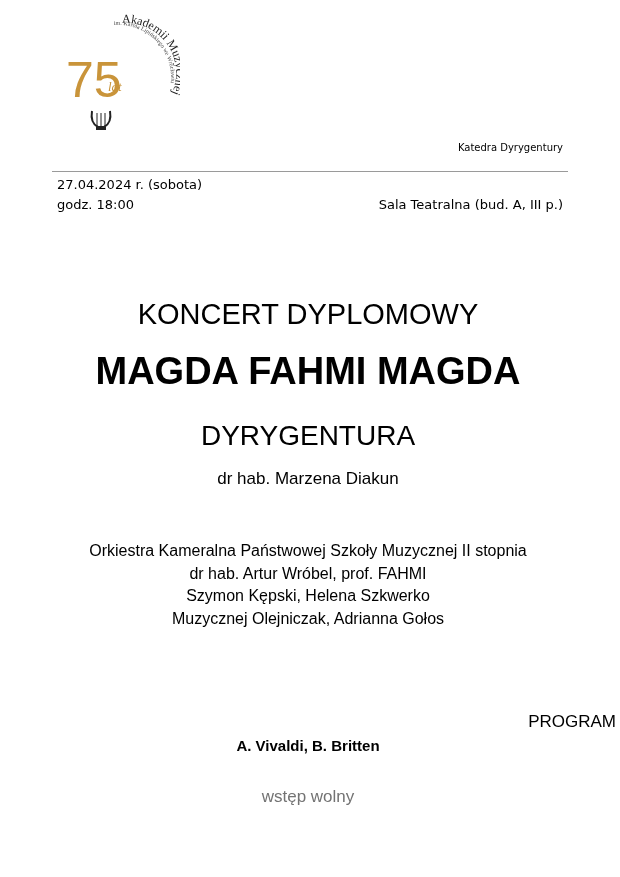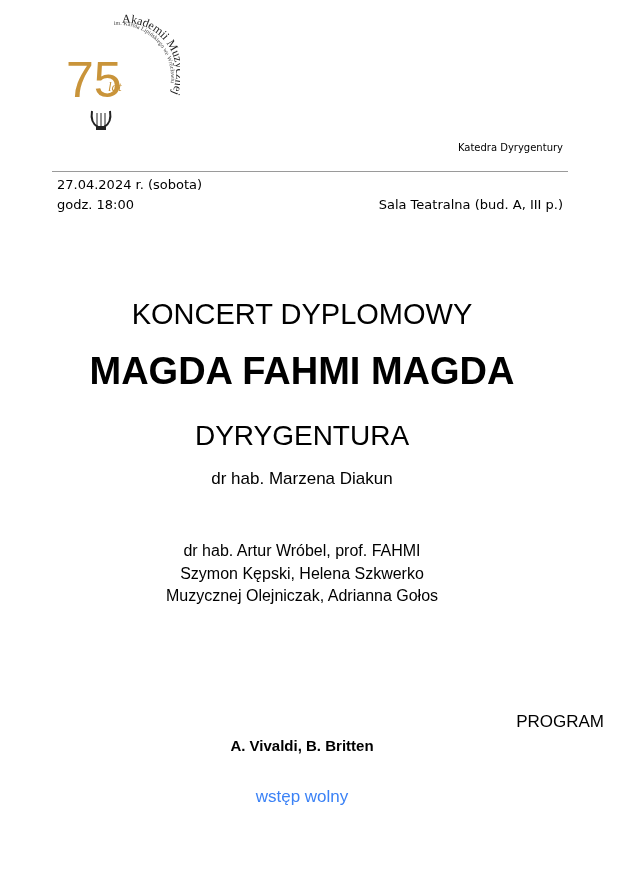--- a/index.html
+++ b/index.html
@@ -4,29 +4,29 @@
 <style>
   html, body { margin:0; padding:0; background:#ffffff; }
   body { width:620px; height:877px; position:relative; overflow:hidden; color:#000; }
   .calibri { font-family: "DejaVu Sans", sans-serif; }
   .arial { font-family: "Liberation Sans", sans-serif; }
   .logo { position:absolute; left:60px; top:5px; width:120px; height:130px; }
   .dept { position:absolute; right:57px; top:142px; font-size:10px; }
   .rule { position:absolute; left:52px; right:52px; top:171px; height:1px; background:#9a9a9a; }
   .date { position:absolute; left:57px; top:175px; font-size:13px; line-height:20px; }
   .venue { position:absolute; right:57px; top:195px; font-size:13px; line-height:20px; }
-  .center { position:absolute; left:0; right:16px; text-align:center; }
+  .center { position:absolute; left:0; right:4px; text-align:center; }
   .event-type { top:298px; font-size:29px; }
   .name { top:350px; font-size:38px; font-weight:bold; }
   .specialty { top:420px; font-size:28px; }
   .supervisor { top:469px; font-size:17px;text-align:center; }
   .orch { top:540px; font-size:16px; line-height:22.5px; }
   .prog-label { top:712px; font-size:17px;text-align:right; }
   .prog-composers { top:737px; font-size:15px; font-weight:bold; }
-  .admission { top:787px; font-size:17px; color:#3b82f6; }
+  .admission { top:787px; font-size:17px; color:#737373; }
 </style>
 </head>
 <body>
 
 <div class="logo">
   <svg width="120" height="130" viewBox="0 0 120 130">
     <defs>
       <path id="arc" d="M 62 18 A 44 44 0 0 1 70 118" fill="none"></path>
       <path id="arc2" d="M 54 20 A 52 52 0 0 1 62 126" fill="none"></path>
     </defs>
@@ -51,20 +51,21 @@
   <div>godz. 18:00</div>
 </div>
 <div class="venue calibri">Sala Teatralna (bud. A, III p.)</div>
 
 <div class="center arial event-type">KONCERT DYPLOMOWY</div>
 <div class="center arial name">MAGDA FAHMI MAGDA</div>
 <div class="center arial specialty">DYRYGENTURA</div>
 <div class="center arial supervisor">dr hab. Marzena Diakun</div>
 
 <div class="center arial orch">
+  <div>Orkiestra Kameralna Państwowej Szkoły Muzycznej II stopnia</div>
   <div>dr hab. Artur Wróbel, prof. FAHMI</div>
   <div>Szymon Kępski, Helena Szkwerko</div>
   <div>Muzycznej Olejniczak, Adrianna Gołos</div>
 </div>
 
 <div class="center arial prog-label">PROGRAM</div>
 <div class="center arial prog-composers">A. Vivaldi, B. Britten</div>
 <div class="center arial admission">wstęp wolny</div>
 
 </body></html>

